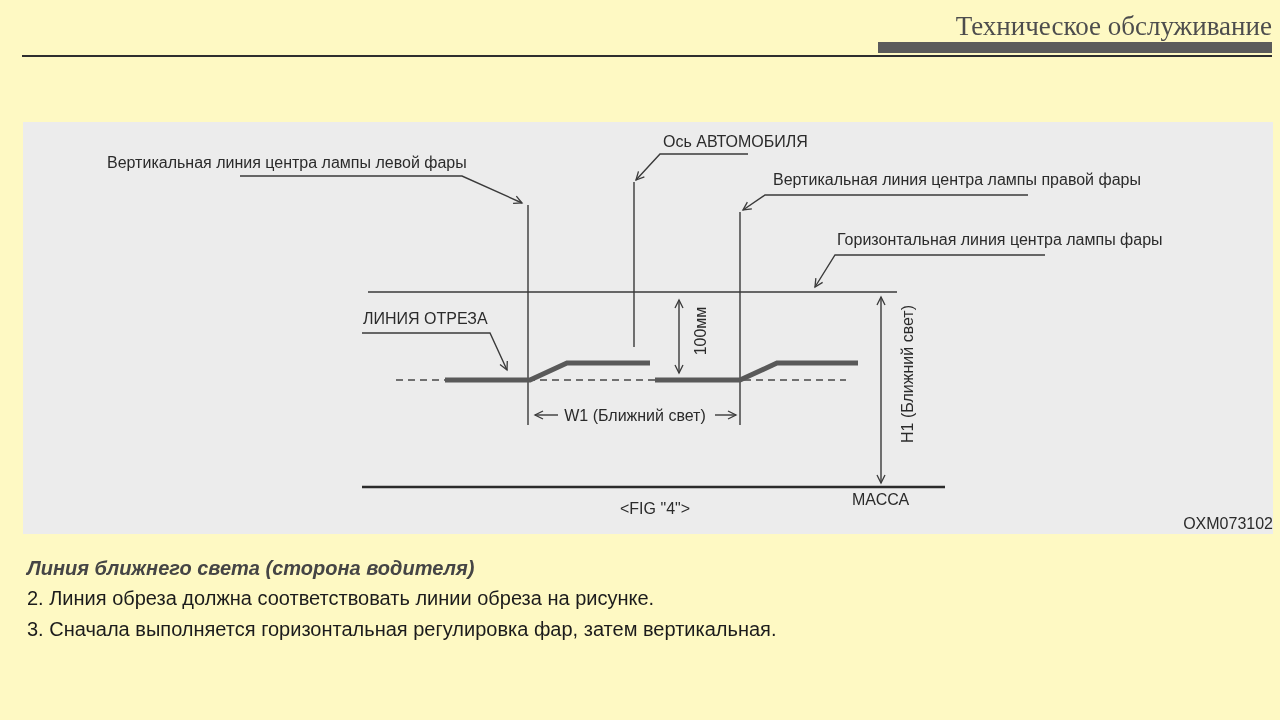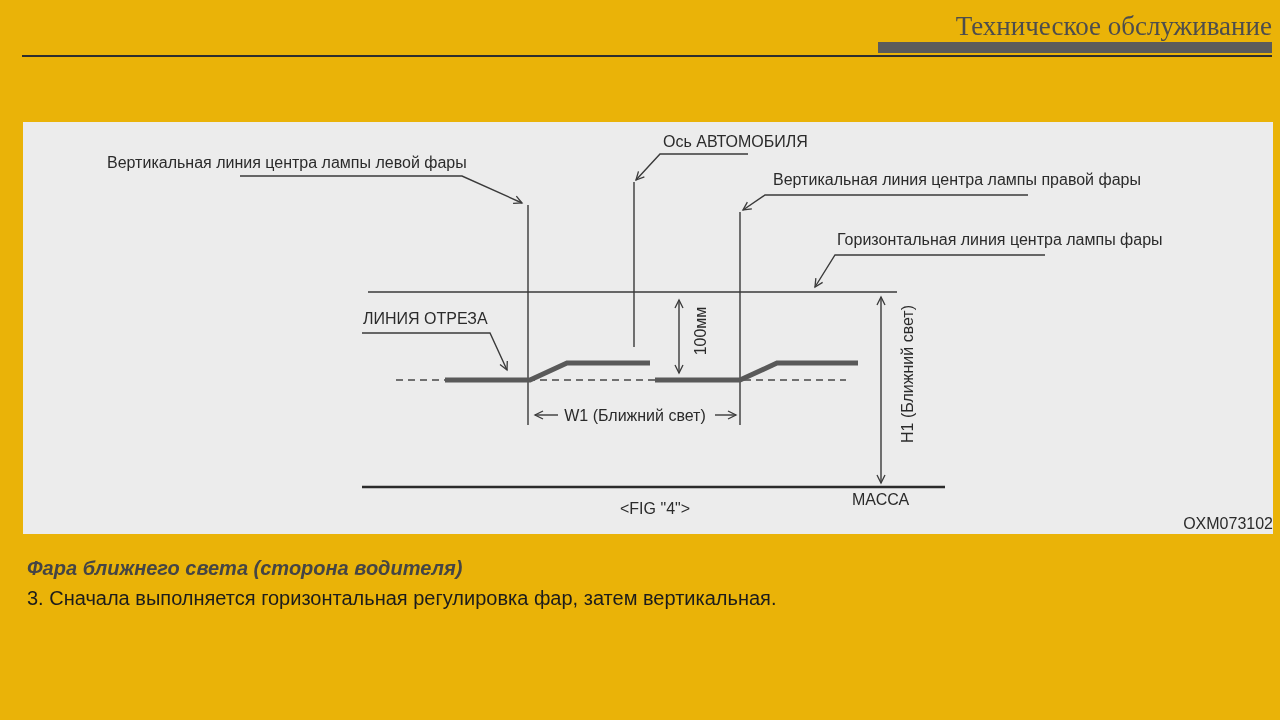--- a/index.html
+++ b/index.html
@@ -1,21 +1,21 @@
 <!DOCTYPE html>
 <html><head>
 <meta charset="utf-8">
 <style>
   * { margin: 0; padding: 0; box-sizing: border-box; }
   html, body { background: #ffffff; }
   .page {
     position: relative;
     width: 1280px;
     height: 720px;
-    background: #eab308;
+    background: #fef9c3;
     overflow: hidden;
     font-family: "Liberation Sans", sans-serif;
   }
   .header-title {
     position: absolute;
     top: 11px;
     right: 8px;
     font-family: "Liberation Serif", serif;
     font-size: 27px;
     color: #4d4d4d;
@@ -120,17 +120,18 @@
       <text class="fig-label" x="683" y="209" text-anchor="middle" transform="rotate(-90 683 209)">100мм</text>
       <text class="fig-label" x="612" y="299" text-anchor="middle">W1 (Ближний свет)</text>
       <text class="fig-label" x="890" y="252" text-anchor="middle" transform="rotate(-90 890 252)">H1 (Ближний свет)</text>
       <text class="fig-label" x="829" y="383">МАССА</text>
       <text class="fig-label" x="597" y="392">&lt;FIG "4"&gt;</text>
       <text class="fig-label" x="1250" y="407" text-anchor="end">OXM073102</text>
     </svg>
   </div>
 
   <div class="instructions">
-    <div class="instr-heading">Фара ближнего света (сторона водителя)</div>
+    <div class="instr-heading">Линия ближнего света (сторона водителя)</div>
+    <div class="instr-step">2. Линия обреза должна соответствовать линии обреза на рисунке.</div>
     <div class="instr-step">3. Сначала выполняется горизонтальная регулировка фар, затем вертикальная.</div>
   </div>
 
 </div>
 
 </body></html>

